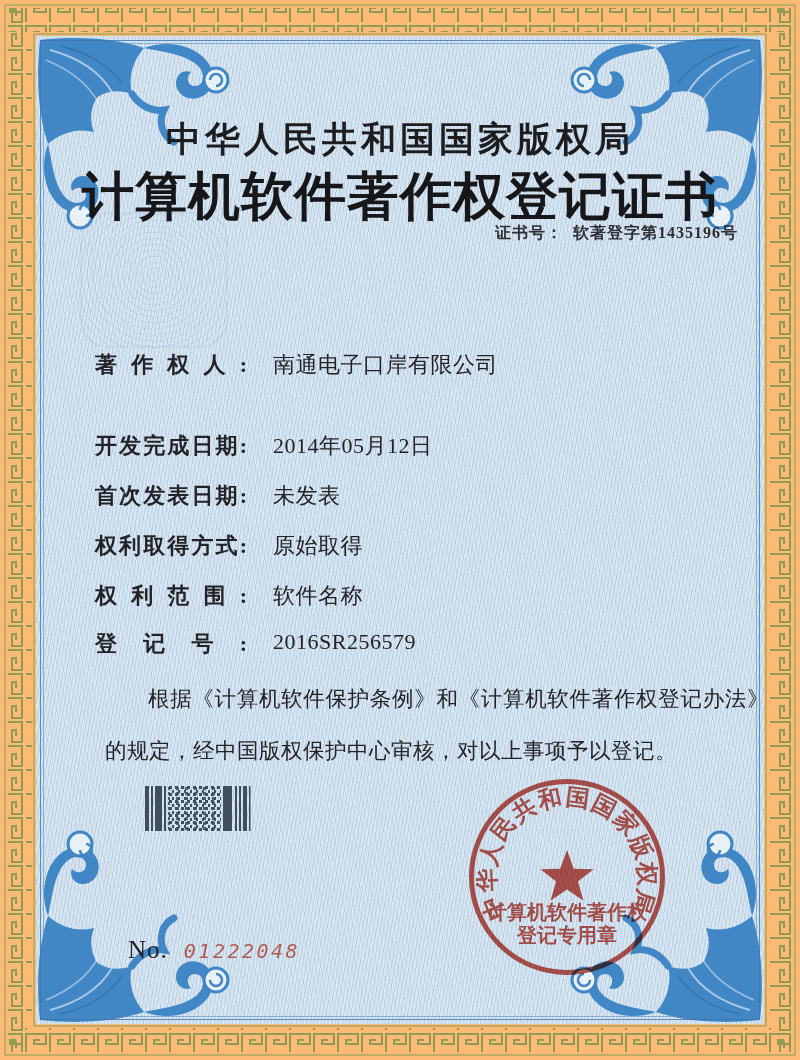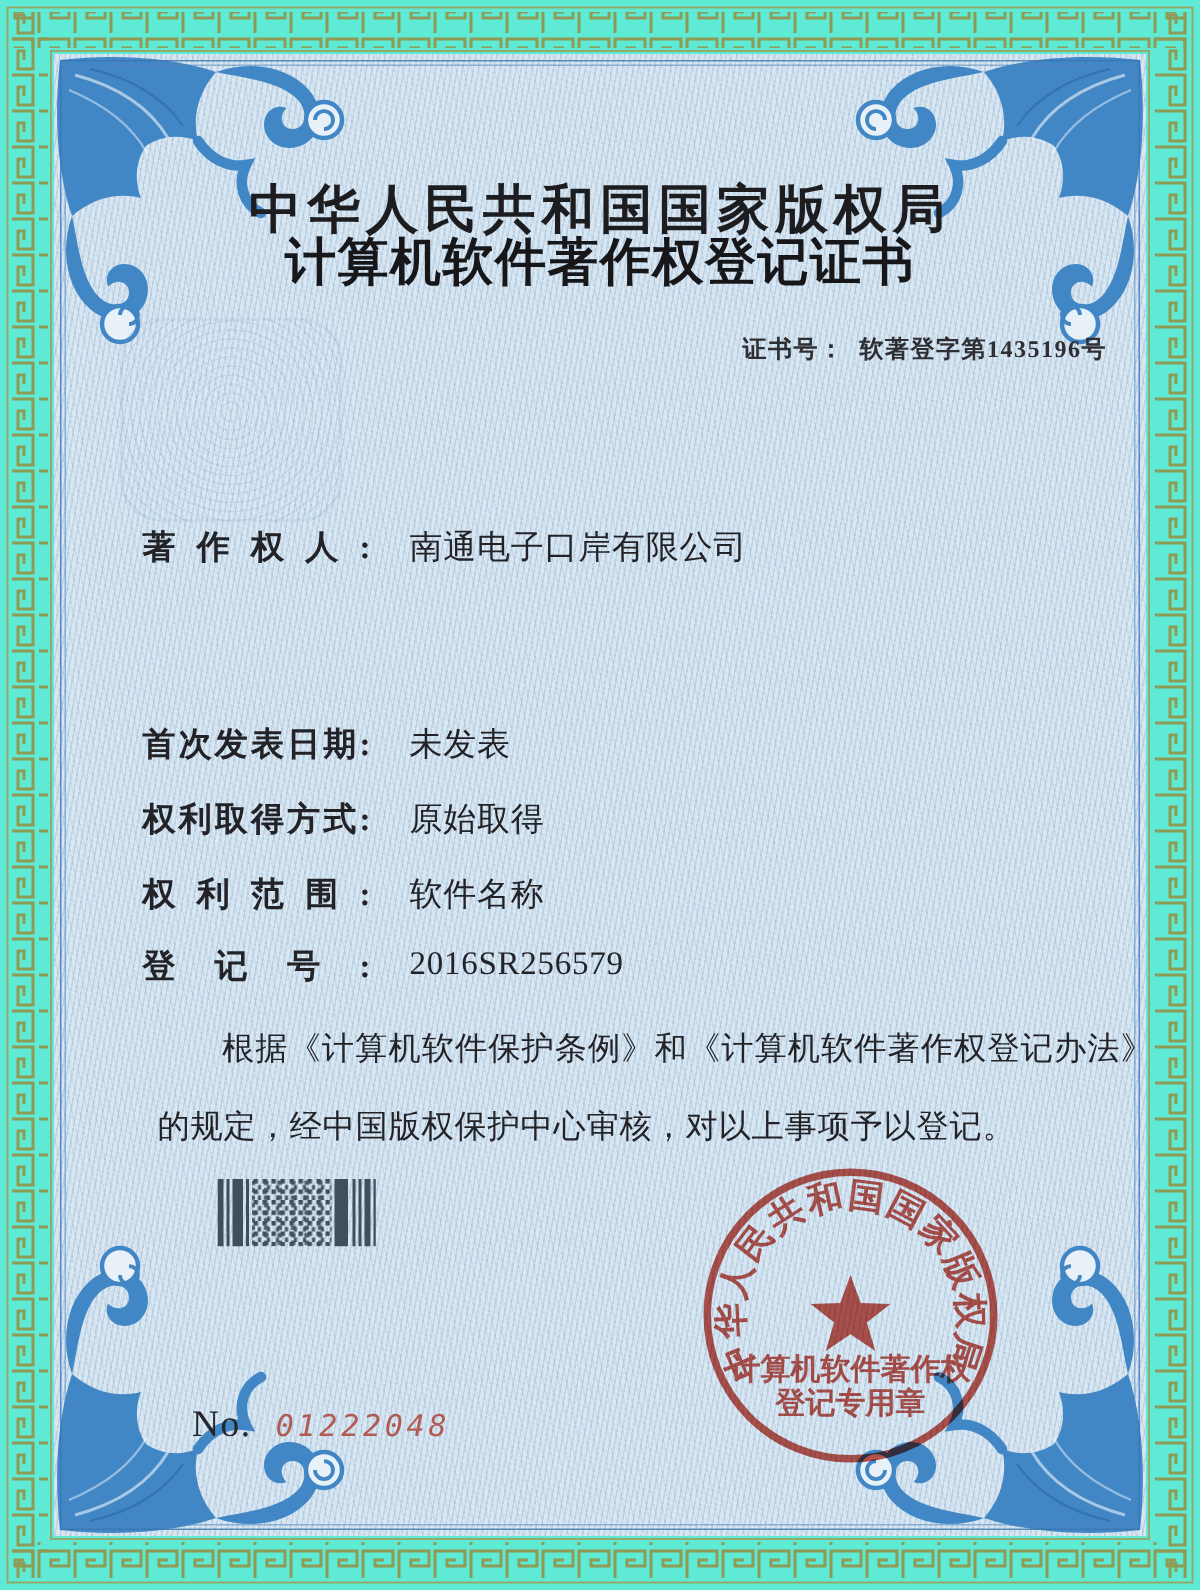--- a/index.html
+++ b/index.html
@@ -1,39 +1,39 @@
 <!DOCTYPE html>
 <html><head>
 <meta charset="utf-8">
 <style>
   html,body{margin:0;padding:0;}
   body{width:800px;height:1060px;background:#f5f5ef;font-family:"Liberation Serif","DejaVu Serif",serif;}
-  .page{position:relative;width:800px;height:1060px;background:#5eead4;overflow:hidden;}
+  .page{position:relative;width:800px;height:1060px;background:#fdba74;overflow:hidden;}
 
   
   .paper{position:absolute;inset:36px;background-color:#d8e6f1;
     background-image:
       repeating-linear-gradient(100deg, rgba(96,142,188,0.22) 0px, rgba(96,142,188,0.22) 1px, transparent 1px, transparent 3.5px),
       repeating-linear-gradient(78deg, rgba(120,160,200,0.14) 0px, rgba(120,160,200,0.14) 1px, transparent 1px, transparent 5px);}
 
   
   .border-line{position:absolute;inset:40px;border:1.6px solid rgba(58,118,176,.8);pointer-events:none;}
   .border-line::after{content:"";position:absolute;inset:2px;border:1px solid rgba(80,135,185,.55);}
 
   .frame{position:absolute;left:0;top:0;pointer-events:none;}
 
   
   .watermark{position:absolute;left:80px;top:212px;width:148px;height:136px;border-radius:28px;
     background:repeating-radial-gradient(circle at 50% 46%, rgba(120,156,194,.30) 0 1px, transparent 1px 6px);
     box-shadow:inset 0 0 0 2px rgba(120,156,194,.18);opacity:.55;}
 
   .authority{position:absolute;left:0;top:116px;width:100%;text-align:center;
     font-size:35px;font-weight:bold;letter-spacing:4px;color:#1d1d20;}
-  .cert-title{position:absolute;left:0;top:152px;width:100%;text-align:center;
-    font-size:34px;font-weight:bold;letter-spacing:1px;color:#17171a;}
+  .cert-title{position:absolute;left:0;top:162px;width:100%;text-align:center;
+    font-size:52px;font-weight:bold;letter-spacing:1px;color:#17171a;}
   .cert-no{position:absolute;right:62px;top:223px;font-size:16px;color:#2e2e33;letter-spacing:1px;font-weight:600;}
   .cert-no .lbl{margin-right:10px;}
 
   .fields{position:absolute;left:95px;top:0;width:640px;height:100%;}
   .frow{position:absolute;left:0;display:flex;align-items:flex-start;}
   .flabel{width:152px;font-size:22px;font-weight:600;color:#232327;text-align:justify;text-align-last:justify;flex:none;}
   .fvalue{margin-left:26px;font-size:22px;font-weight:500;color:#232327;letter-spacing:.5px;}
   .fvalue .vline{line-height:31.5px;}
 
   .statement{position:absolute;left:88px;top:656px;width:664px;margin:17px;
@@ -109,20 +109,24 @@
   </div>
 
   <div class="fields">
 
 
     <div class="frow" style="top:350px;">
       <span class="flabel">著作权人:</span>
       <span class="fvalue">南通电子口岸有限公司</span>
     </div>
 
+    <div class="frow" style="top:431px;">
+      <span class="flabel">开发完成日期:</span>
+      <span class="fvalue">2014年05月12日</span>
+    </div>
 
     <div class="frow" style="top:531px;">
       <span class="flabel">权利取得方式:</span>
       <span class="fvalue">原始取得</span>
     </div>
 
     <div class="frow" style="top:481px;">
       <span class="flabel">首次发表日期:</span>
       <span class="fvalue">未发表</span>
     </div>

